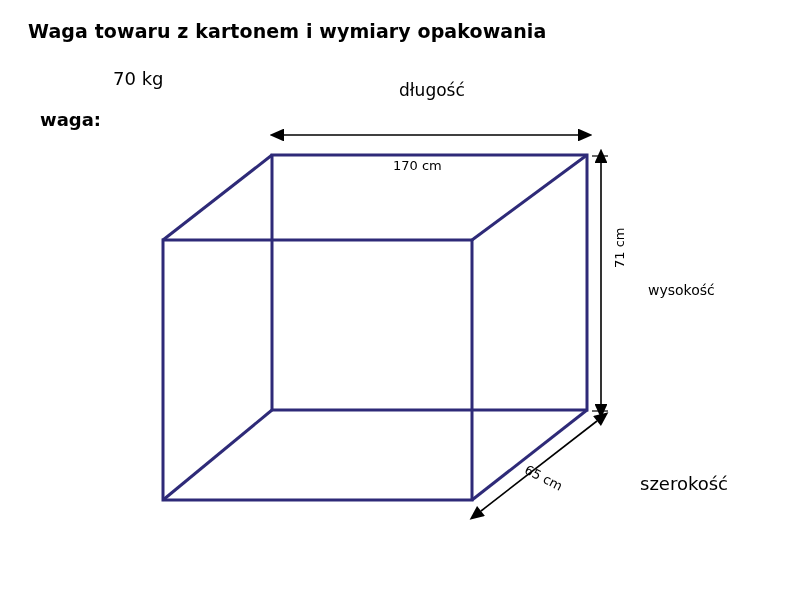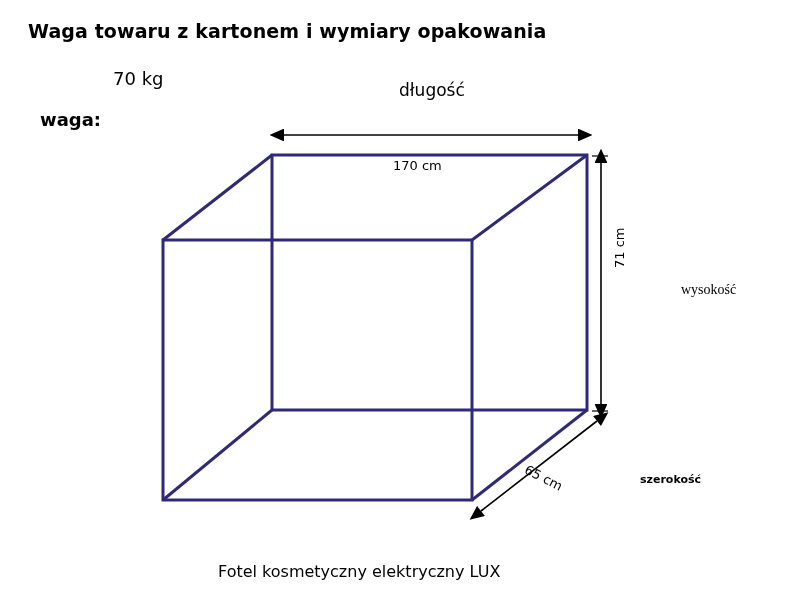--- a/index.html
+++ b/index.html
@@ -47,31 +47,29 @@
   }
   #label-length {
     position: absolute;
     left: 399px;
     top: 72px;
     font-size: 17px;
     margin-top: 8px;
   }
   #label-height {
     position: absolute;
-    left: 681px;
+    left: 648px;
     top: 282px;
     font-size: 14px;
-    font-family: Liberation Serif, serif;
   }
   #label-width {
     position: absolute;
     left: 640px;
     top: 473px;
-    font-size: 11px;
-    font-weight: bold;
+    font-size: 18px;
   }
   #dim-length {
     position: absolute;
     left: 393px;
     top: 114px;
     font-size: 13px;
     margin-top: 44px;
   }
   #dim-height {
     position: absolute;
@@ -163,15 +161,14 @@
   </svg>
 
   <div id="label-length">długość</div>
   <div id="label-height">wysokość</div>
   <div id="label-width">szerokość</div>
 
   <div id="dim-length">170 cm</div>
   <div id="dim-height">71 cm</div>
   <div id="dim-width">65 cm</div>
 
-  <div id="product-value">Fotel kosmetyczny elektryczny LUX</div>
 
 </div>
 
 </body></html>

